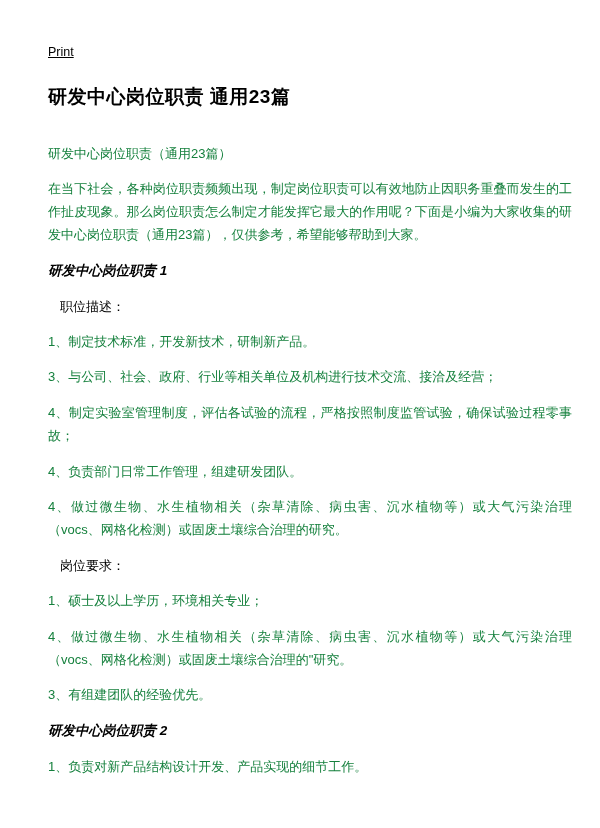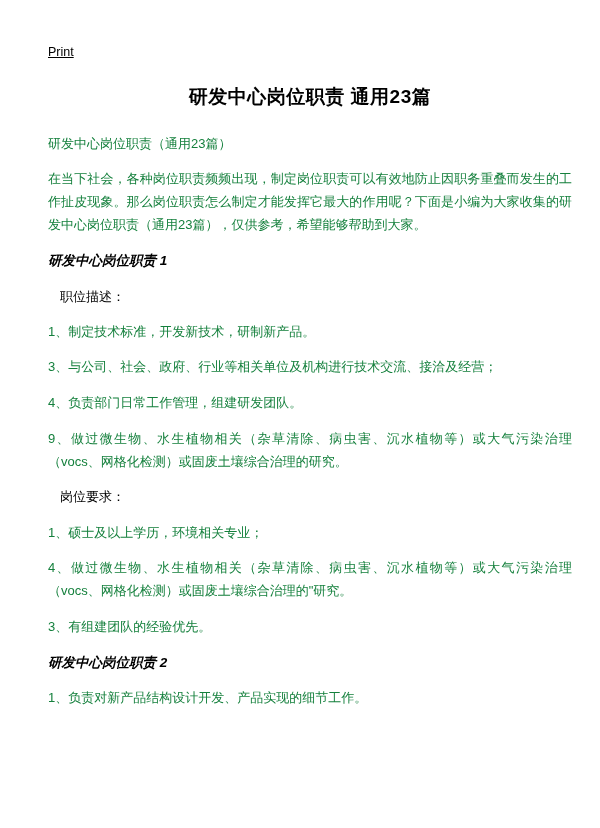--- a/index.html
+++ b/index.html
@@ -22,25 +22,24 @@
     padding: 42px 28px 0 48px;
   }
   .print-link {
     font-size: 12.5px;
     color: #000000;
     line-height: 1.2;
     margin: 0 0 24px 0;
     display: inline-block;
   }
   .doc-title {
-    text-align: center;
     font-size: 19px;
     font-weight: bold;
     letter-spacing: 0.5px;
-    margin: 0 0 23px 0;
+    margin: 0 0 33px 0;
     line-height: 1.35;
     color: #000000;
   }
   .para {
     font-size: 13px;
     line-height: 1.75;
     margin: 0 0 13px 0;
     text-align: justify;
     color: #15803d;
   }
@@ -70,22 +69,23 @@
 
   <h1 class="doc-title">研发中心岗位职责  通用23篇</h1>
 
   <div class="doc-body">
       <p class="para">研发中心岗位职责（通用23篇）</p>
       <p class="para">在当下社会，各种岗位职责频频出现，制定岗位职责可以有效地防止因职务重叠而发生的工作扯皮现象。那么岗位职责怎么制定才能发挥它最大的作用呢？下面是小编为大家收集的研发中心岗位职责（通用23篇），仅供参考，希望能够帮助到大家。</p>
       <p class="heading">研发中心岗位职责 1</p>
       <p class="subheading">职位描述：</p>
       <p class="para">1、制定技术标准，开发新技术，研制新产品。</p>
       <p class="para">3、与公司、社会、政府、行业等相关单位及机构进行技术交流、接洽及经营；</p>
+      <p class="para">4、制定实验室管理制度，评估各试验的流程，严格按照制度监管试验，确保试验过程零事故；</p>
       <p class="para">4、负责部门日常工作管理，组建研发团队。</p>
-      <p class="para">9、做过微生物、水生植物相关（杂草清除、病虫害、沉水植物等）或大气污染治理（vocs、网格化检测）或固废土壤综合治理的研究。</p>
+      <p class="para">4、做过微生物、水生植物相关（杂草清除、病虫害、沉水植物等）或大气污染治理（vocs、网格化检测）或固废土壤综合治理的研究。</p>
       <p class="subheading">岗位要求：</p>
       <p class="para">1、硕士及以上学历，环境相关专业；</p>
       <p class="para">4、做过微生物、水生植物相关（杂草清除、病虫害、沉水植物等）或大气污染治理（vocs、网格化检测）或固废土壤综合治理的"研究。</p>
       <p class="para">3、有组建团队的经验优先。</p>
       <p class="heading">研发中心岗位职责 2</p>
       <p class="para">1、负责对新产品结构设计开发、产品实现的细节工作。</p>
     </div>
 
 </div>
 

